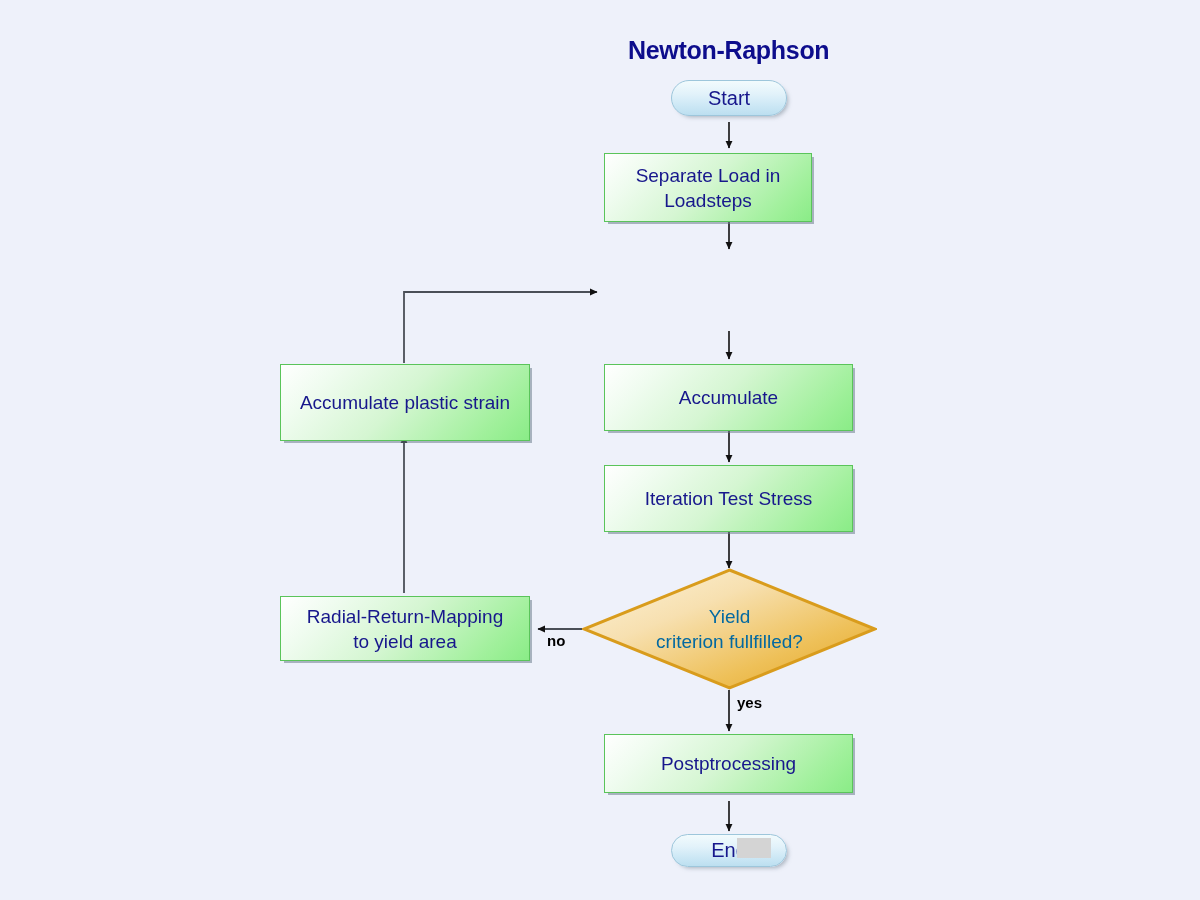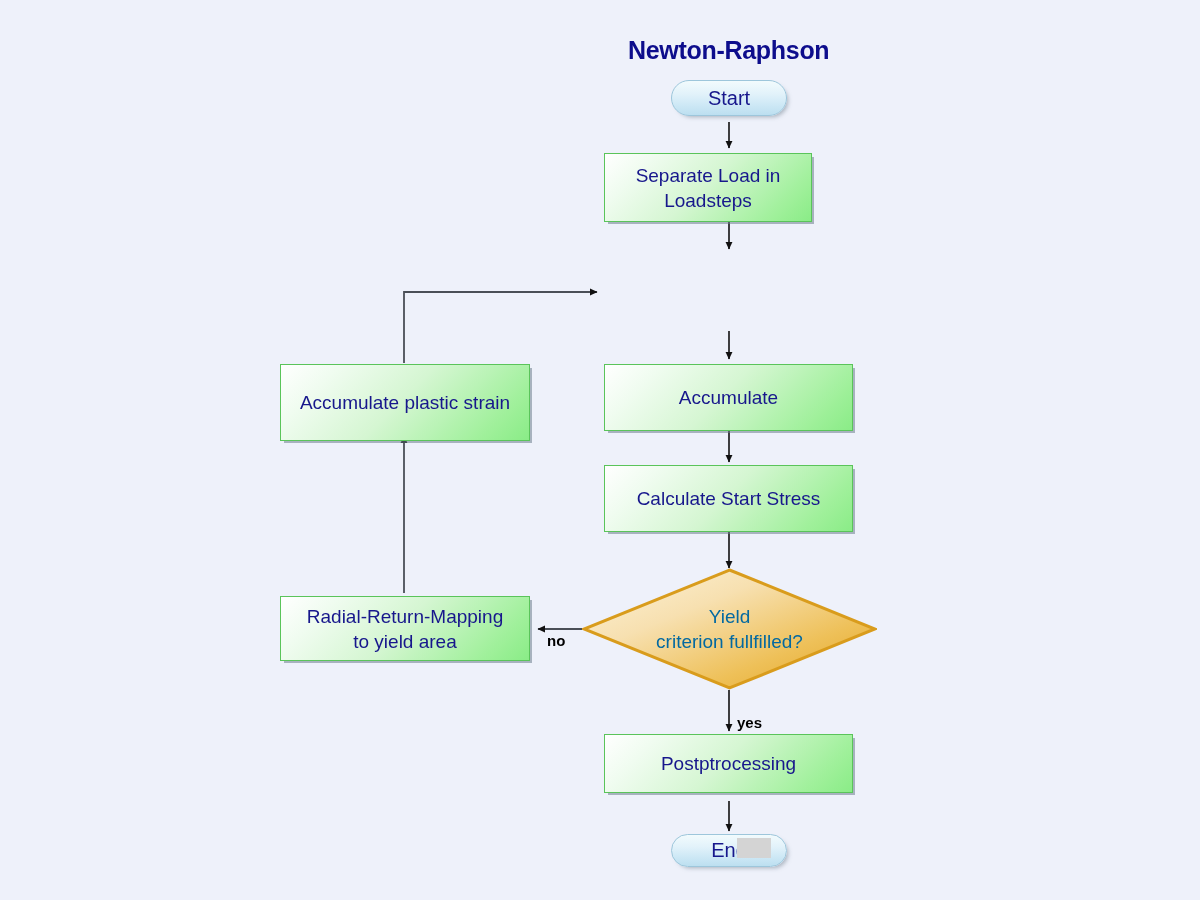--- a/index.html
+++ b/index.html
@@ -179,21 +179,21 @@
   <div class="node process" style="left:604px; top:153px; width:208px; height:69px;">
     <span class="ml">Separate Load in<br>Loadsteps</span>
   </div>
 
 
   <div class="node process" style="left:604px; top:364px; width:249px; height:67px;">
     <span class="ml">Accumulate</span>
   </div>
 
   <div class="node process" style="left:604px; top:465px; width:249px; height:67px;">
-    <span class="ml">Calculate Start Stress</span>
+    <span class="ml">Iteration Test Stress</span>
   </div>
 
   <div class="node decision" style="left:582px; top:568px; width:295px; height:122px;">
     <svg class="diamond-svg" viewBox="0 0 295 122" preserveAspectRatio="none" xmlns="http://www.w3.org/2000/svg">
       <defs>
         <linearGradient id="goldGrad" x1="0" y1="0" x2="1" y2="1">
           <stop offset="0%" stop-color="#fdf4dc"></stop>
           <stop offset="35%" stop-color="#f7e0b0"></stop>
           <stop offset="70%" stop-color="#eec058"></stop>
           <stop offset="100%" stop-color="#e2a322"></stop>
@@ -217,15 +217,15 @@
   </div>
 
   <div class="node terminator" style="left:671px; top:834px; width:116px; height:33px;">
     <span>End</span>
   </div>
 
   <div class="artifact" style="left:737px; top:838px; width:34px; height:20px;"></div>
 
   <div class="edge-label" style="left:547px; top:632px;text-align:right;">no</div>
 
-  <div class="edge-label" style="left:737px; top:714px;">yes</div>
+  <div class="edge-label" style="left:737px; top:694px;">yes</div>
 
 </div>
 
 </body></html>

